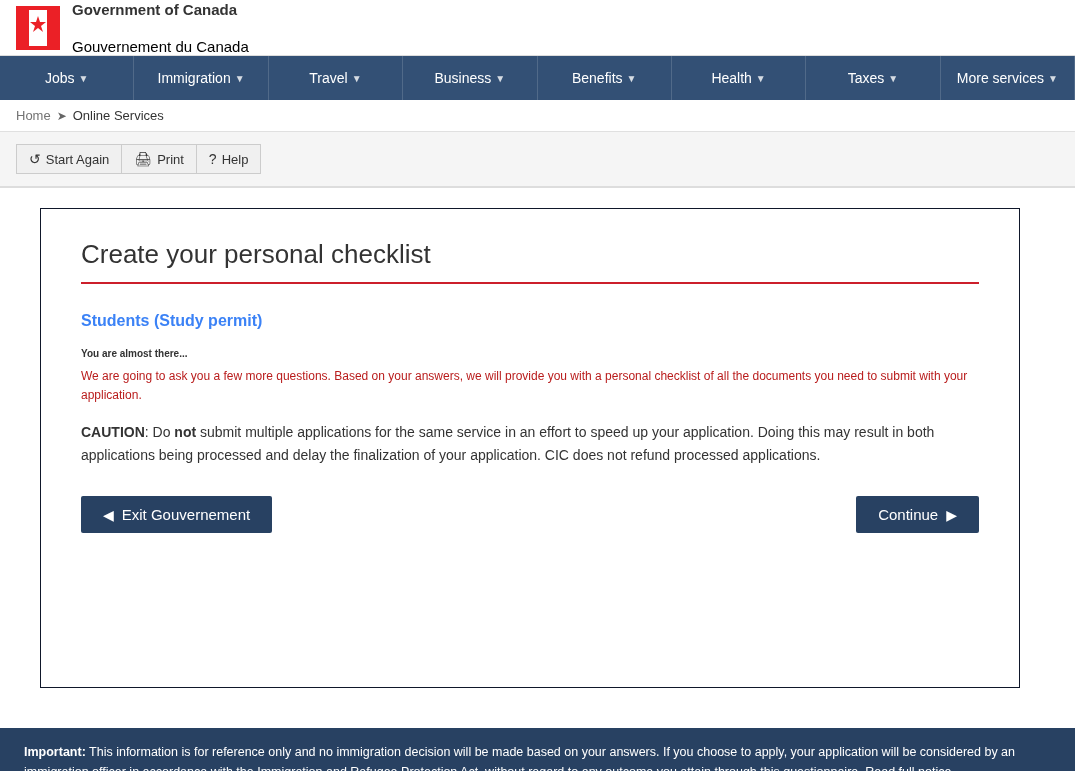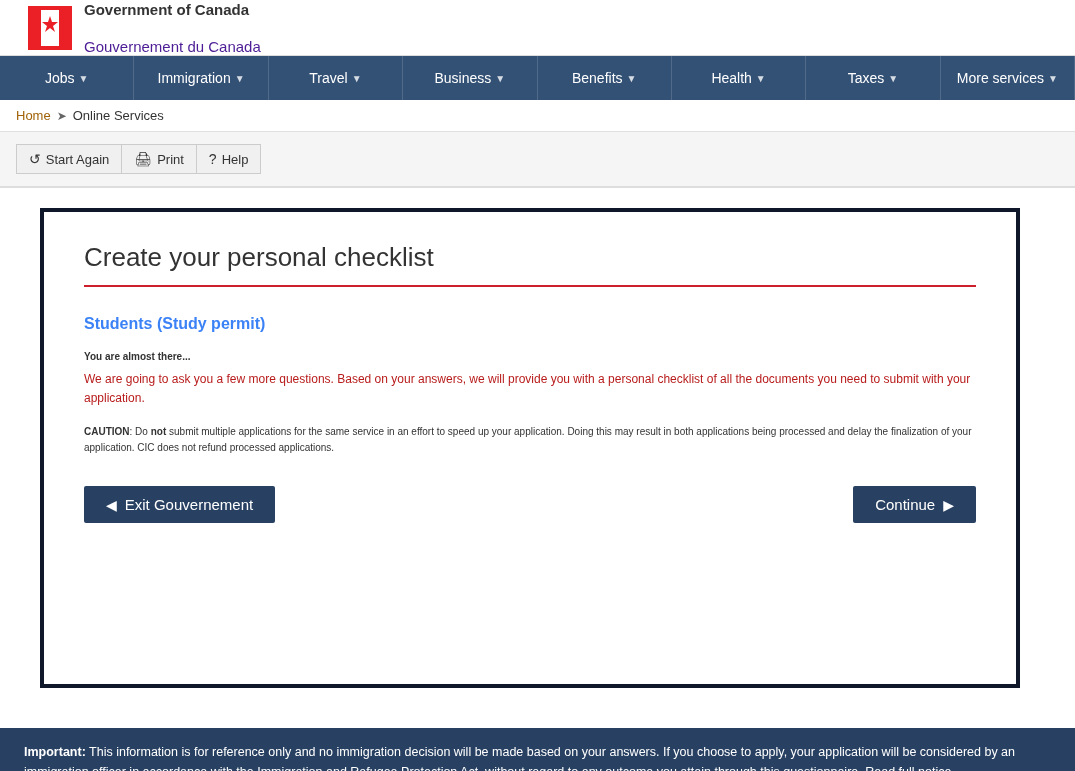--- a/index.html
+++ b/index.html
@@ -1,21 +1,21 @@
 <!DOCTYPE html>
 <html><head>
   <meta charset="utf-8">
   <style>
     * { box-sizing: border-box; margin: 0; padding: 0; }
     body { font-family: Arial, sans-serif; font-size: 14px; color: #333; background: #fff; }
 
     
     .header {
       background: #fff;
-      padding: 8px 28px;
+      padding: 8px 16px;
       display: flex;
       align-items: center;
       border-bottom: 1px solid #ddd;
       height: 56px;
     }
     .logo-area {
       display: flex;
       align-items: center;
       gap: 12px;
     }
@@ -33,21 +33,21 @@
       display: flex;
       flex-direction: column;
     }
     .govt-text-en {
       font-size: 15px;
       font-weight: bold;
       color: #333;
     }
     .govt-text-fr {
       font-size: 15px;
-      color: #4c1d95;
+      color: #000000;
       margin-top: 20px;
     }
 
     
     .nav-bar {
       background: #335075;
       display: flex;
       align-items: stretch;
       height: 44px;
     }
@@ -73,21 +73,21 @@
     .breadcrumb {
       padding: 8px 16px;
       font-size: 13px;
       display: flex;
       align-items: center;
       gap: 6px;
       background: #fff;
       border-bottom: 1px solid #e0e0e0;
     }
     .breadcrumb a {
-      color: #a16207;
+      color: #737373;
       text-decoration: none;
     }
     .breadcrumb-arrow { color: #666; font-size: 12px; }
 
     
     .toolbar {
       display: flex;
       align-items: center;
       gap: 0;
       padding: 12px 16px;
@@ -109,21 +109,21 @@
     .toolbar-btn:not(:last-child) { border-right: none; }
     .toolbar-icon { font-size: 14px; }
 
     
     .main-container {
       padding: 20px 40px 40px;
       max-width: 1060px;
     }
     .content-card {
       background: #fff;
-      border: 4px solid #0f172a;
+      border: 1px solid #0f172a;
       min-height: 480px;
       padding: 30px 40px 20px;
     }
     .page-title {
       font-size: 26px;
       font-weight: normal;
       color: #333;
       margin-bottom: 12px;
     }
     .title-rule {
@@ -142,21 +142,21 @@
       margin-bottom: 8px;
       font-size: 10px;
     }
     .intro-text {
       font-size: 12px;
       line-height: 1.6;
       margin-bottom: 16px;
       color: #b91c1c;
     }
     .caution-text {
-      font-size: 10px;
+      font-size: 14px;
       line-height: 1.6;
       margin-bottom: 30px;
       color: #333;
     }
     .caution-label {
       font-weight: bold;
     }
     .button-row {
       display: flex;
       justify-content: space-between;

